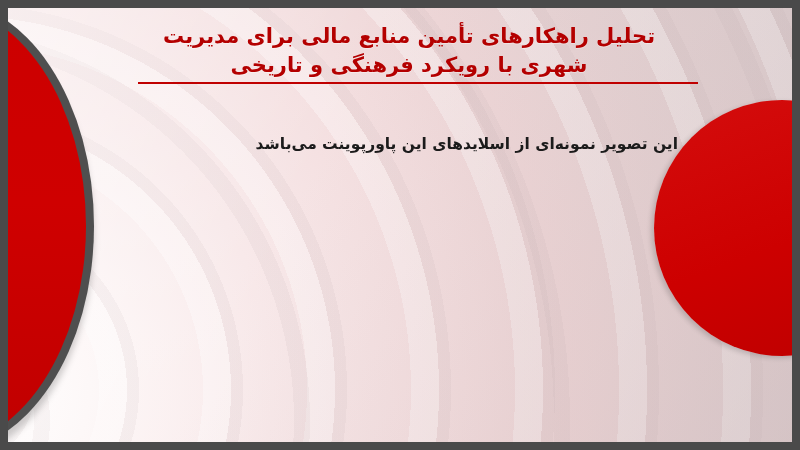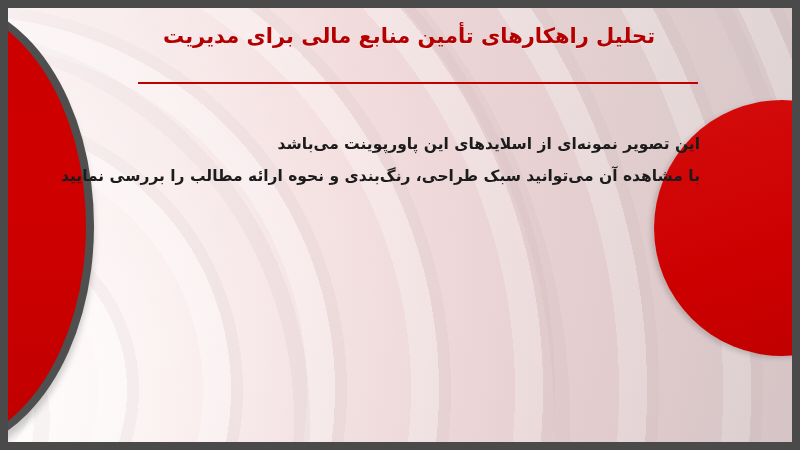--- a/index.html
+++ b/index.html
@@ -152,21 +152,21 @@
     top: 74px;
     width: 560px;
     height: 0;
     border-top: 2px solid #c00000;
   }
 
   
   .body-block {
     position: absolute;
     top: 120px;
-    right: 92px;
+    right: 114px;
     width: 600px;
     direction: rtl;
     text-align: right;
   }
   .body-line {
     display: block;
     color: #1b1b1b;
     font-size: 15.5px;
     font-weight: 700;
     line-height: 32px;
@@ -188,22 +188,22 @@
     <div class="bg-vign"></div>
 
     <div class="left-shape-shadow"></div>
     <div class="left-shape-outline"></div>
     <div class="left-shape"></div>
 
     <div class="right-shape"></div>
 
     <div class="title-block">
       <span class="title-line">تحلیل راهکارهای تأمین منابع مالی برای مدیریت</span>
+      <span class="title-line">شهری با رویکرد فرهنگی و تاریخی</span>
     </div>
     <div class="title-rule"></div>
 
     <div class="body-block">
       <span class="body-line">این تصویر نمونه‌ای از اسلایدهای این پاورپوینت می‌باشد</span>
-      <span class="body-line">با مشاهده آن می‌توانید سبک طراحی، رنگ‌بندی و نحوه ارائه مطالب را بررسی نمایید</span>
     </div>
 
   </div>
 </div>
 
 </body></html>

